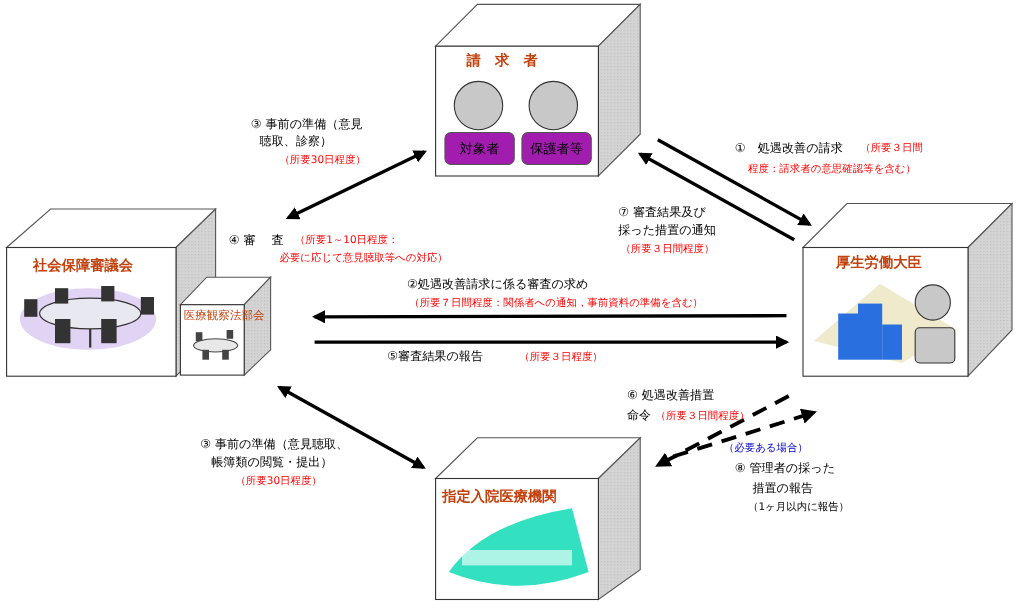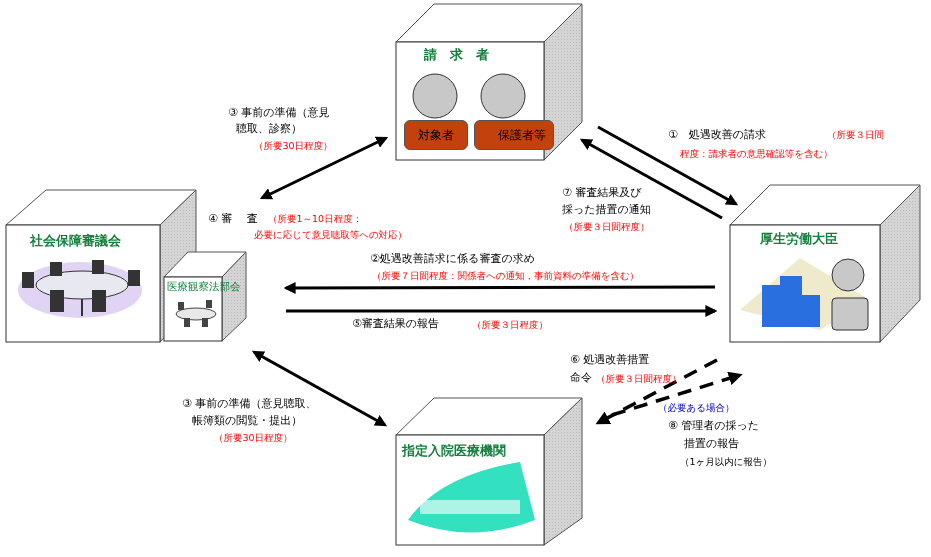--- a/index.html
+++ b/index.html
@@ -2,23 +2,23 @@
 <html><head>
   <meta charset="utf-8">
   <style>
     html, body { margin: 0; padding: 0; background: #ffffff; }
     body { width: 931px; height: 557px; position: relative; overflow: hidden;
            font-family: "DejaVu Sans", sans-serif; }
     svg.canvas { position: absolute; left: 0; top: 0; }
     .lbl { position: absolute; font-size: 11px; color: #000; line-height: 15px; white-space: nowrap; }
     .red { color: #ff0000; font-size: 9.5px; }
     .blue { color: #0000cc; font-size: 9.5px; }
-    .boxtitle { position: absolute; font-size: 13px; font-weight: bold; color: #15803d; white-space: nowrap; }
+    .boxtitle { position: absolute; font-size: 13px; font-weight: bold; color: #c2410c; white-space: nowrap; }
     .boxtitle.sm { font-size: 10.5px; font-weight: normal; font-family: Liberation Mono, monospace; }
-    .pill { position: absolute; background: #c2410c; border: 1px solid #555; border-radius: 6px;
+    .pill { position: absolute; background: #a21caf; border: 1px solid #555; border-radius: 6px;
             font-size: 12px; text-align: center; line-height: 28px; height: 28px; }
   </style>
 </head>
 <body>
 
 <svg class="canvas" width="931" height="557" viewBox="0 0 931 557">
   <defs>
     <pattern id="shade" width="3" height="3" patternUnits="userSpaceOnUse">
       <rect width="3" height="3" fill="#d4d4d4"></rect>
         <rect width="1" height="1" fill="#bbbbbb"></rect>
@@ -96,32 +96,32 @@
   <line x1="715" y1="287" x2="286" y2="288" stroke="#000" stroke-width="3" marker-end="url(#ah)"></line>
   <line x1="286" y1="311" x2="715" y2="311" stroke="#000" stroke-width="3" marker-end="url(#ah)"></line>
   <line x1="254" y1="352" x2="385" y2="425" stroke="#000" stroke-width="3" marker-start="url(#ah)" marker-end="url(#ah)"></line>
   <line x1="680" y1="372" x2="740" y2="372" stroke="none"></line>
   <line x1="612" y1="415" x2="740" y2="375" stroke="#000" stroke-width="3.5" stroke-dasharray="14,9" marker-end="url(#ah)"></line>
   <line x1="717" y1="360" x2="598" y2="423" stroke="#000" stroke-width="3.5" stroke-dasharray="14,9" marker-end="url(#ah)"></line>
 </svg>
 
 <div class="boxtitle" style="left:424px;top:46px;">請　求　者</div>
 <div class="pill" style="left:404px;top:120px;width:62px;">対象者</div>
-<div class="pill" style="left:474px;top:120px;width:62px;padding-left:16px;">保護者等</div>
+<div class="pill" style="left:474px;top:120px;width:62px;">保護者等</div>
 <div class="boxtitle" style="left:30px;top:232px;">社会保障審議会</div>
 <div class="boxtitle sm" style="left:167px;top:280px;">医療観察法部会</div>
 <div class="boxtitle" style="left:760px;top:230px;">厚生労働大臣</div>
 <div class="boxtitle" style="left:402px;top:442px;">指定入院医療機関</div>
 
 <div class="lbl" style="left:228px;top:105px;">③ 事前の準備（意見</div>
 <div class="lbl" style="left:236px;top:121px;">聴取、診察）</div>
 <div class="lbl red" style="left:254px;top:138px;">（所要30日程度）</div>
 
 <div class="lbl" style="left:668px;top:127px;">①　処遇改善の請求</div>
-<div class="lbl red" style="left:782px;top:127px;margin-left:45px;">（所要３日間</div>
+<div class="lbl red" style="left:782px;top:127px;">（所要３日間</div>
 <div class="lbl red" style="left:680px;top:146px;">程度：請求者の意思確認等を含む）</div>
 
 <div class="lbl" style="left:562px;top:185px;">⑦ 審査結果及び</div>
 <div class="lbl" style="left:562px;top:202px;">採った措置の通知</div>
 <div class="lbl red" style="left:564px;top:219px;">（所要３日間程度）</div>
 
 <div class="lbl" style="left:208px;top:211px;">④ 審　 査</div>
 <div class="lbl red" style="left:268px;top:211px;">（所要1～10日程度：</div>
 <div class="lbl red" style="left:208px;top:227px;margin-left:46px;">必要に応じて意見聴取等への対応）</div>
 

